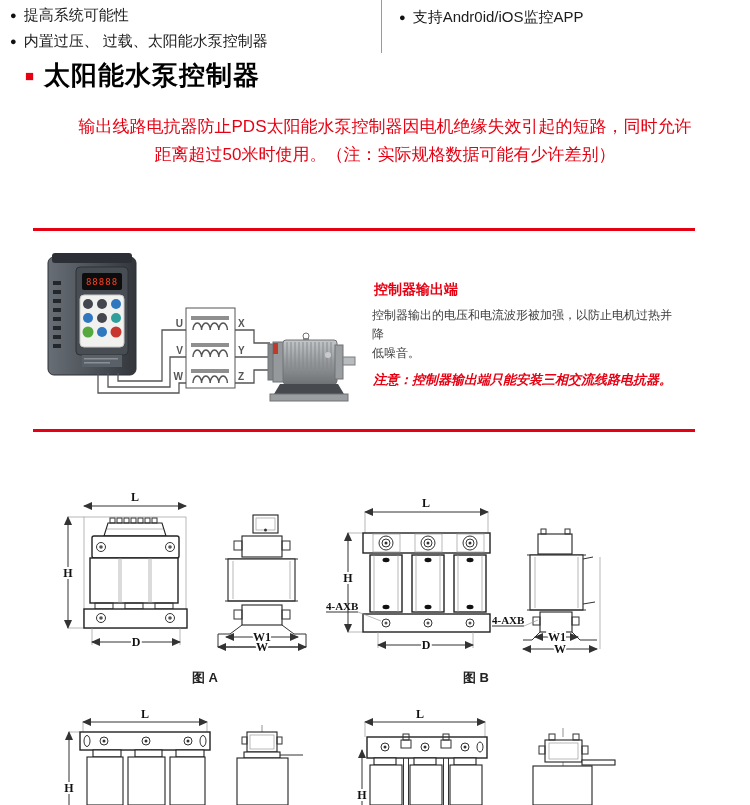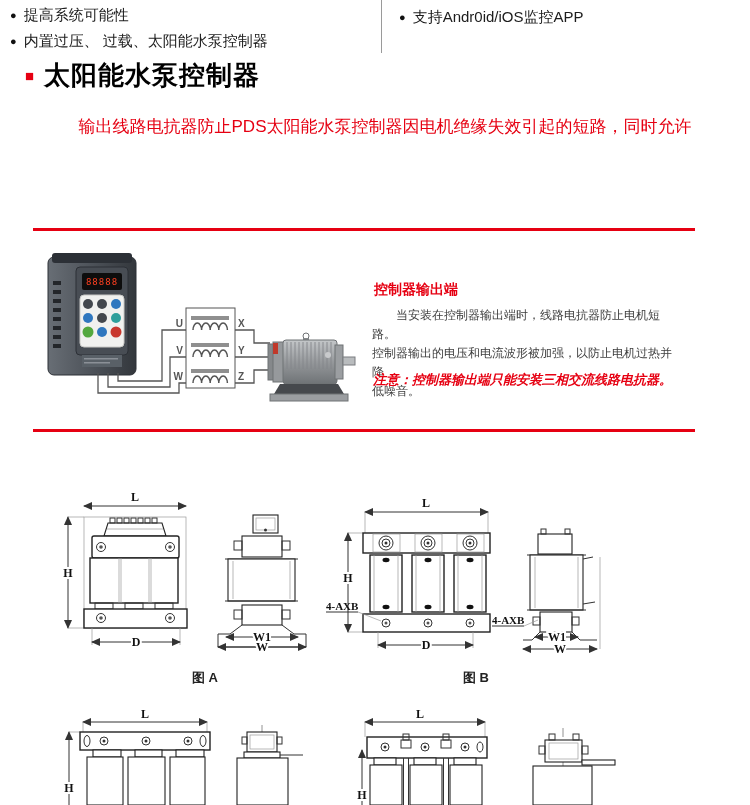--- a/index.html
+++ b/index.html
@@ -62,20 +62,21 @@
     <span>支持Andr0id/iOS监控APP</span>
   </div>
 
   <div class="sec-head">
     <span class="sec-marker">■</span>
     <span class="sec-title">太阳能水泵控制器</span>
   </div>
 
   <div class="intro">
     <div>输出线路电抗器防止PDS太阳能水泵控制器因电机绝缘失效引起的短路，同时允许</div>
+    <div>距离超过50米时使用。（注：实际规格数据可能有少许差别）</div>
   </div>
 
   <div class="red-rule" style="top:228px;"></div>
 
   <svg class="wiring" viewBox="0 0 320 180">
     <defs>
       <linearGradient id="invBody" x1="0" y1="0" x2="1" y2="0">
         <stop offset="0" stop-color="#686e75"></stop>
           <stop offset=".55" stop-color="#4a4f56"></stop>
           <stop offset="1" stop-color="#33373c"></stop>
@@ -179,21 +180,20 @@
       <circle cx="288" cy="112" r="3" fill="#c8cacc"></circle>
       <rect x="295" y="102" width="8" height="34" fill="#9b9ea1" stroke="#6f7275"></rect>
       <rect x="303" y="114" width="12" height="8" fill="#b9bcbe" stroke="#7a7d80"></rect>
       <polygon points="240,141 298,141 304,151 234,151" fill="#46494d"></polygon>
       <rect x="230" y="151" width="78" height="7" fill="#9b9ea1" stroke="#6f7275"></rect>
     </g>
   </svg>
 
   <div class="os-title">控制器输出端</div>
   <div class="os-body">
-    <div class="indent">当安装在控制器输出端时，线路电抗器防止电机短路。</div>
     <div>控制器输出的电压和电流波形被加强，以防止电机过热并降</div>
     <div>低噪音。</div>
   </div>
   <div class="os-note">注意：控制器输出端只能安装三相交流线路电抗器。</div>
 
   <div class="red-rule" style="top:429px;"></div>
 
   <svg class="drawings" viewBox="0 0 670 335">
     <defs>
       <marker id="ae" markerWidth="9" markerHeight="8" refX="8" refY="4" orient="auto">

